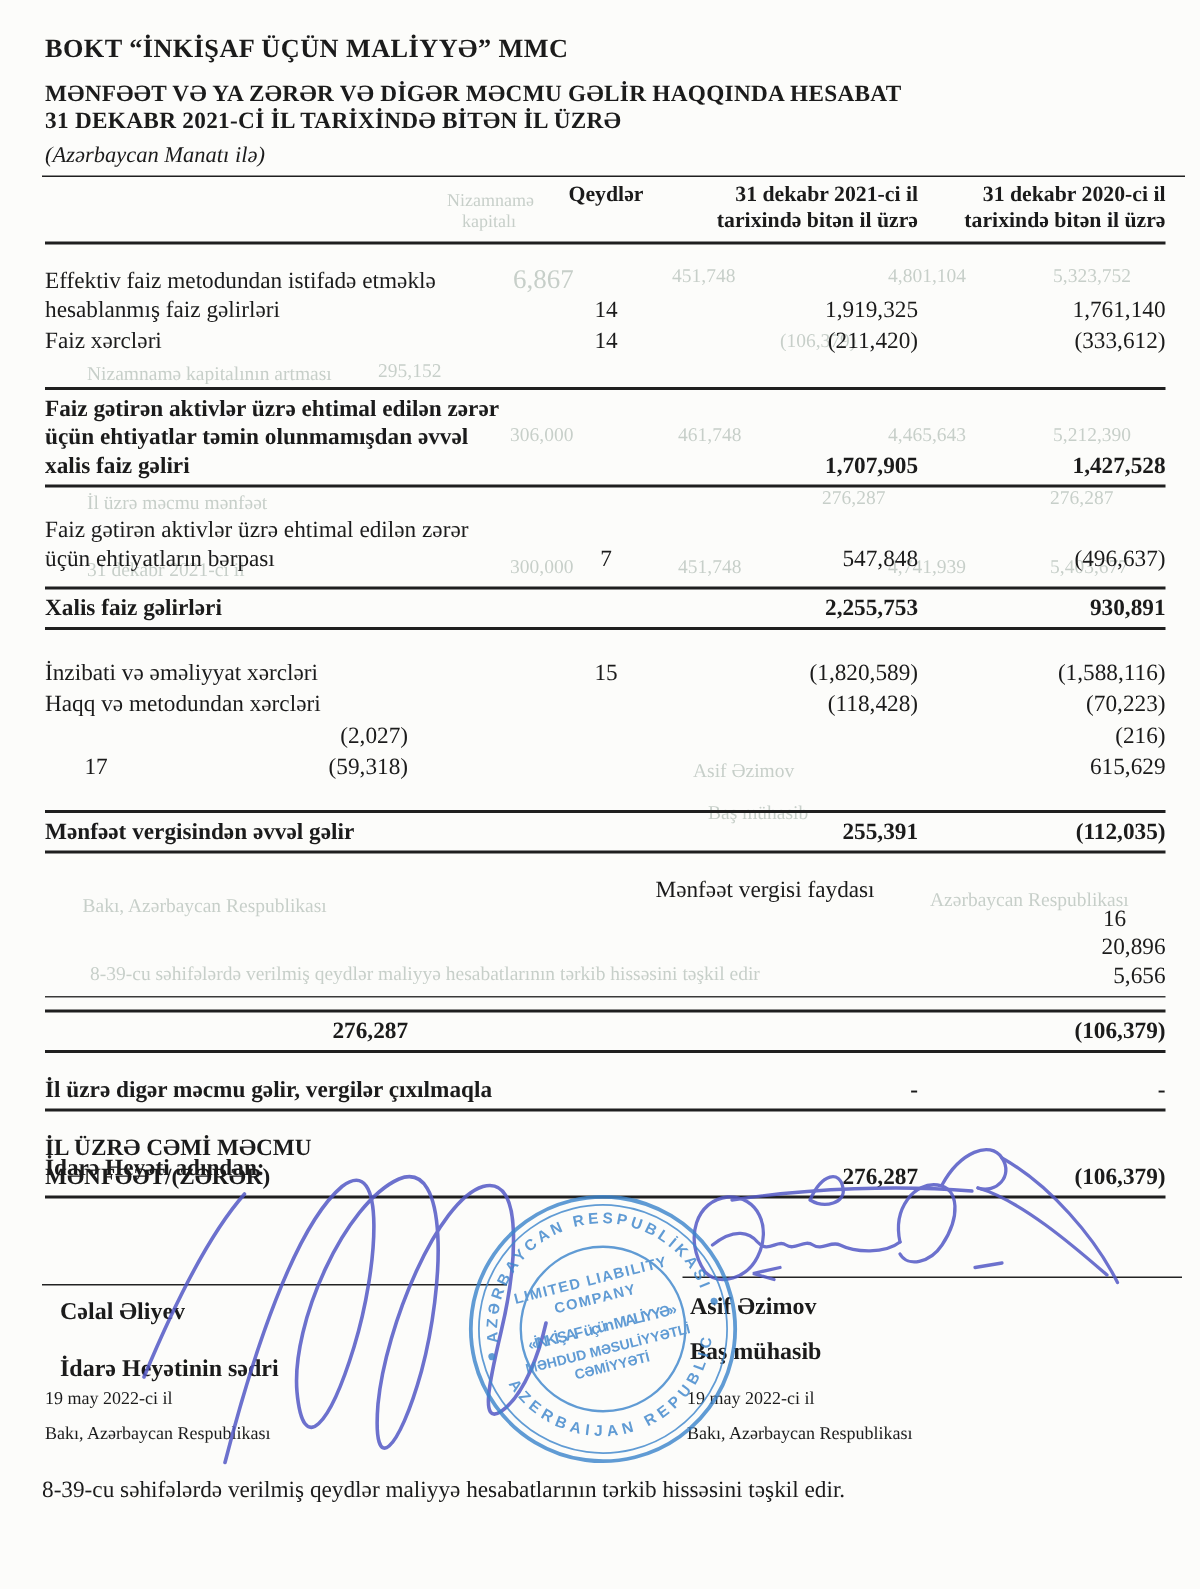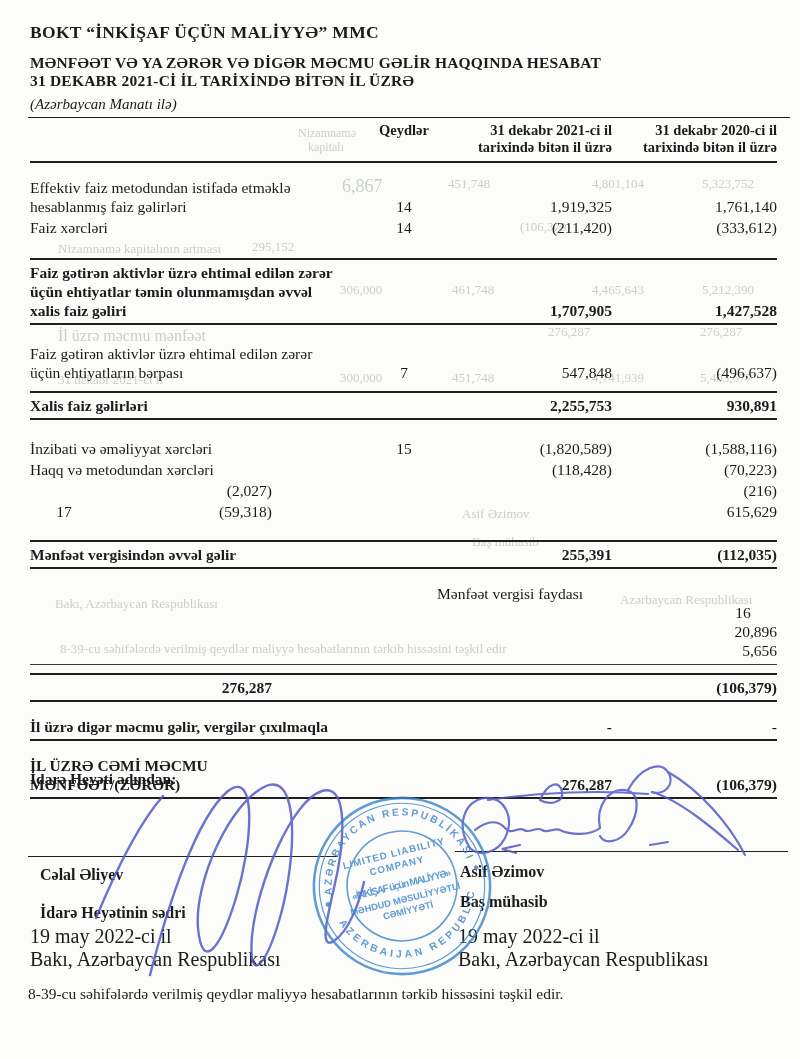--- a/index.html
+++ b/index.html
@@ -67,21 +67,21 @@
   .mt-lg{margin-top:18px;}
   .mt-xl{margin-top:20px;}
   
   .abs{position:absolute;}
   .sig-heading{left:30px;top:770px;font-size:15.5px;font-weight:bold;}
   .sig-line{border-top:1.8px solid #222;height:0;}
   .sig-line.left{left:28px;top:856px;width:310px;}
   .sig-line.right{left:455px;top:851px;width:333px;}
   .name{font-size:16px;font-weight:bold;}
   .jobtitle{font-size:16px;font-weight:bold;}
-  .dateline{font-size:20px;}
+  .dateline{font-size:12px;}
   .footer-note{left:28px;top:985px;font-size:15.5px;}
   svg{display:block;}
   svg text{font-family:"Liberation Sans", sans-serif;}
 </style>
 </head>
 <body>
 
 <div class="page">
 
   <div class="ghost-layer">
@@ -91,21 +91,21 @@
       <div class="ghost" style="left: 448px; top: 176px; font-size: 13px;">451,748</div>
       <div class="ghost" style="left: 592px; top: 176px; font-size: 13px;">4,801,104</div>
       <div class="ghost" style="left: 702px; top: 176px; font-size: 13px;">5,323,752</div>
       <div class="ghost" style="left: 520px; top: 219px; font-size: 13px;">(106,379)</div>
       <div class="ghost" style="left: 58px; top: 241px; font-size: 13px;">Nizamnamə kapitalının artması</div>
       <div class="ghost" style="left: 252px; top: 239px; font-size: 13px;">295,152</div>
       <div class="ghost" style="left: 340px; top: 282px; font-size: 13px;">306,000</div>
       <div class="ghost" style="left: 452px; top: 282px; font-size: 13px;">461,748</div>
       <div class="ghost" style="left: 592px; top: 282px; font-size: 13px;">4,465,643</div>
       <div class="ghost" style="left: 702px; top: 282px; font-size: 13px;">5,212,390</div>
-      <div class="ghost" style="left: 58px; top: 327px; font-size: 16px;">İl üzrə məcmu mənfəət</div>
+      <div class="ghost" style="left: 58px; top: 327px; font-size: 13px;">İl üzrə məcmu mənfəət</div>
       <div class="ghost" style="left: 548px; top: 324px; font-size: 13px;">276,287</div>
       <div class="ghost" style="left: 700px; top: 324px; font-size: 13px;">276,287</div>
       <div class="ghost" style="left: 58px; top: 372px; font-size: 13px;">31 dekabr 2021-ci il</div>
       <div class="ghost" style="left: 340px; top: 370px; font-size: 13px;">300,000</div>
       <div class="ghost" style="left: 452px; top: 370px; font-size: 13px;">451,748</div>
       <div class="ghost" style="left: 592px; top: 370px; font-size: 13px;">4,741,939</div>
       <div class="ghost" style="left: 700px; top: 370px; font-size: 13px;">5,403,677</div>
       <div class="ghost" style="left: 462px; top: 506px; font-size: 13px;">Asif Əzimov</div>
       <div class="ghost" style="left: 472px; top: 534px; font-size: 13px;">Baş mühasib</div>
       <div class="ghost" style="left: 55px; top: 596px; font-size: 13px;">Bakı, Azərbaycan Respublikası</div>

